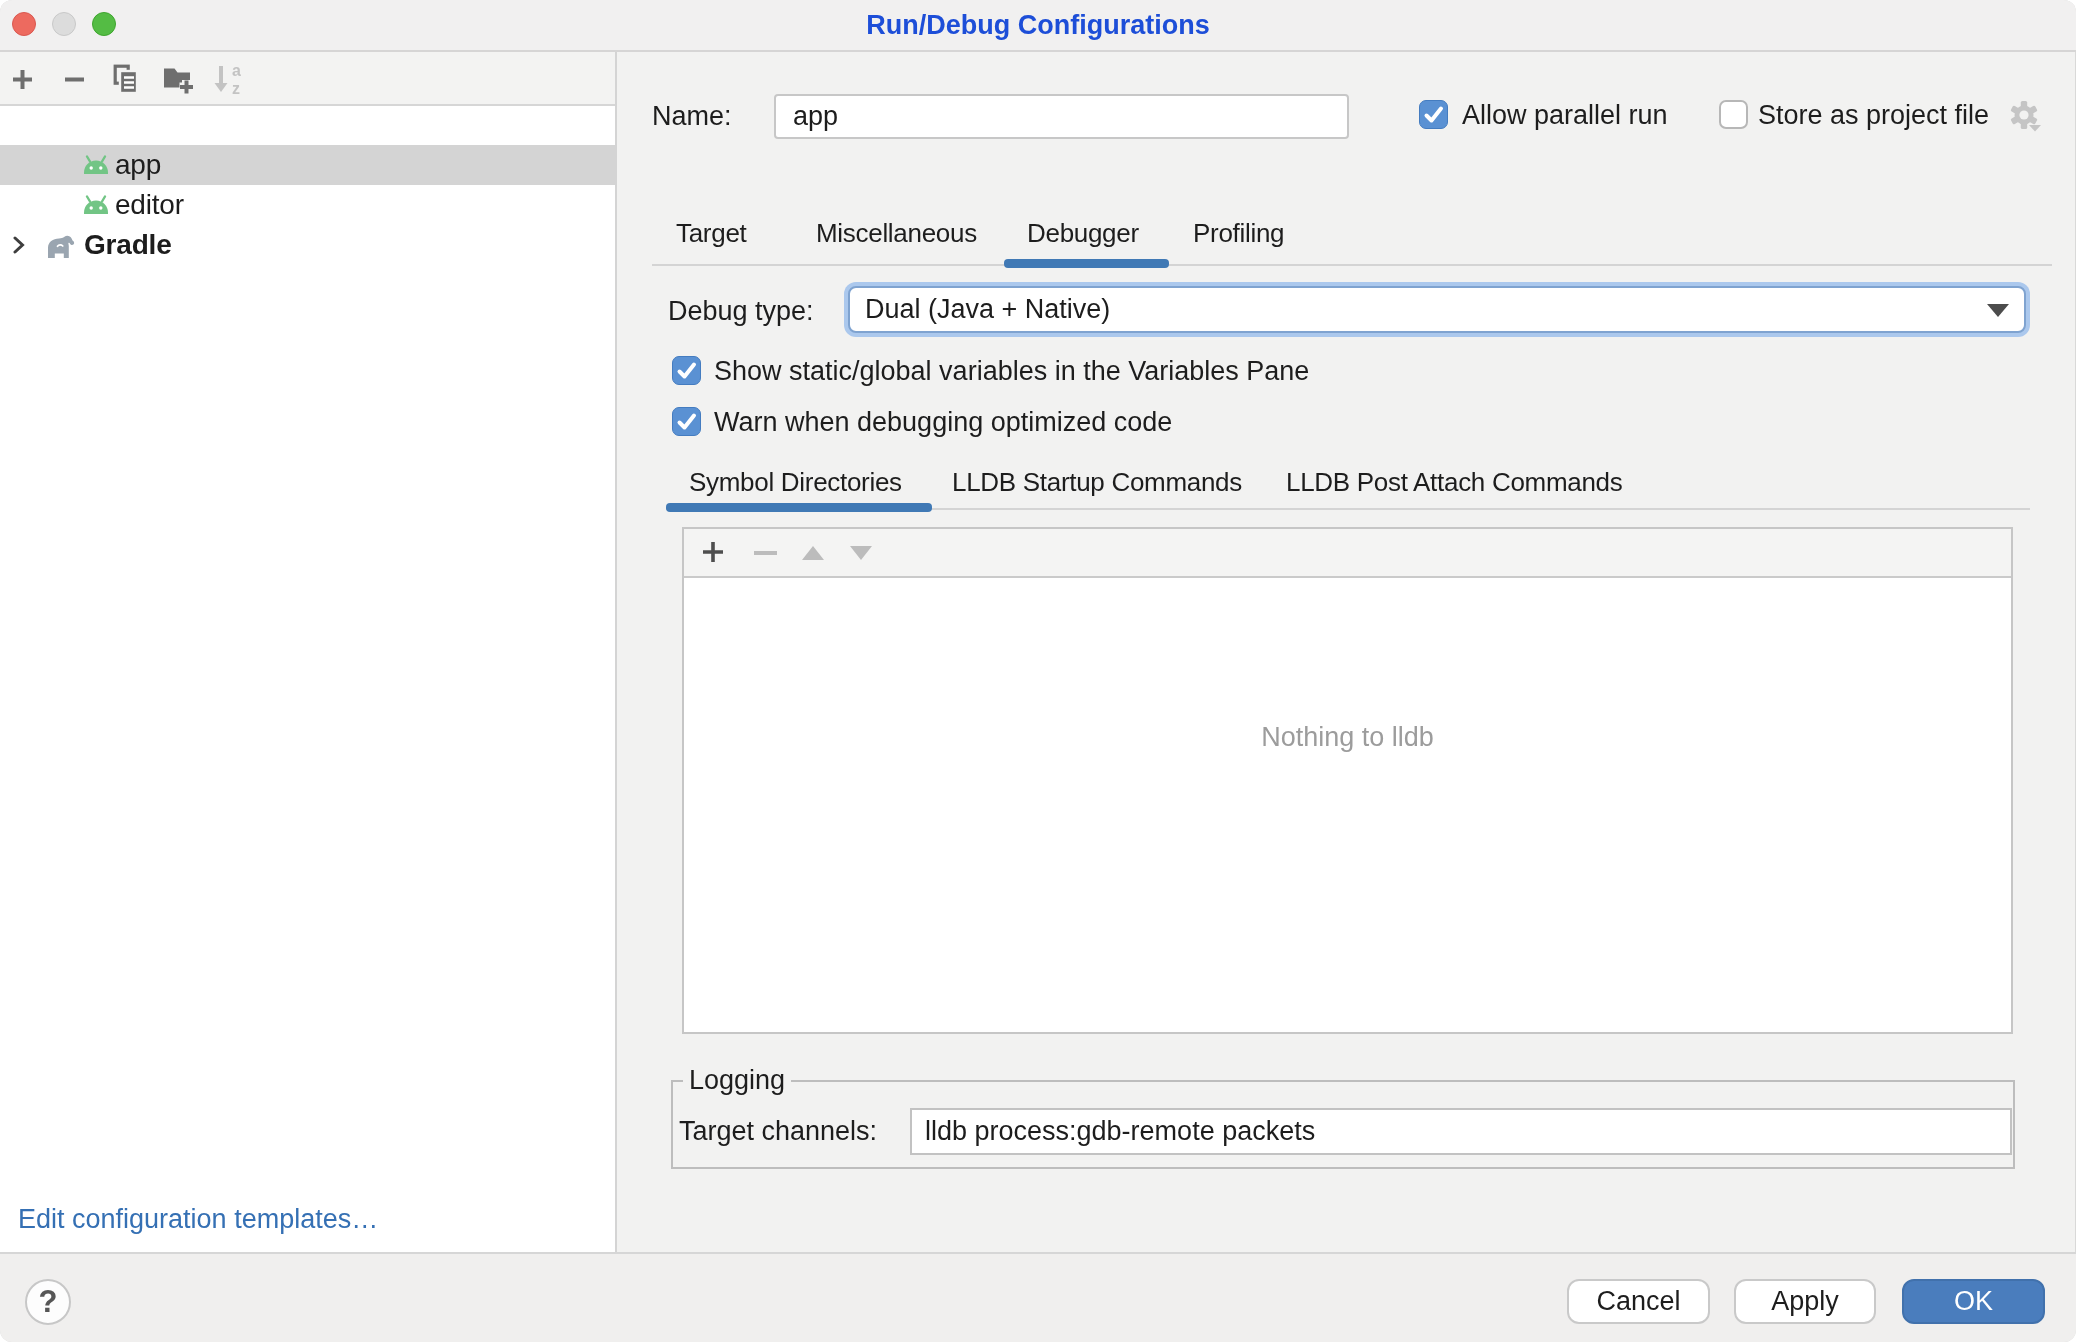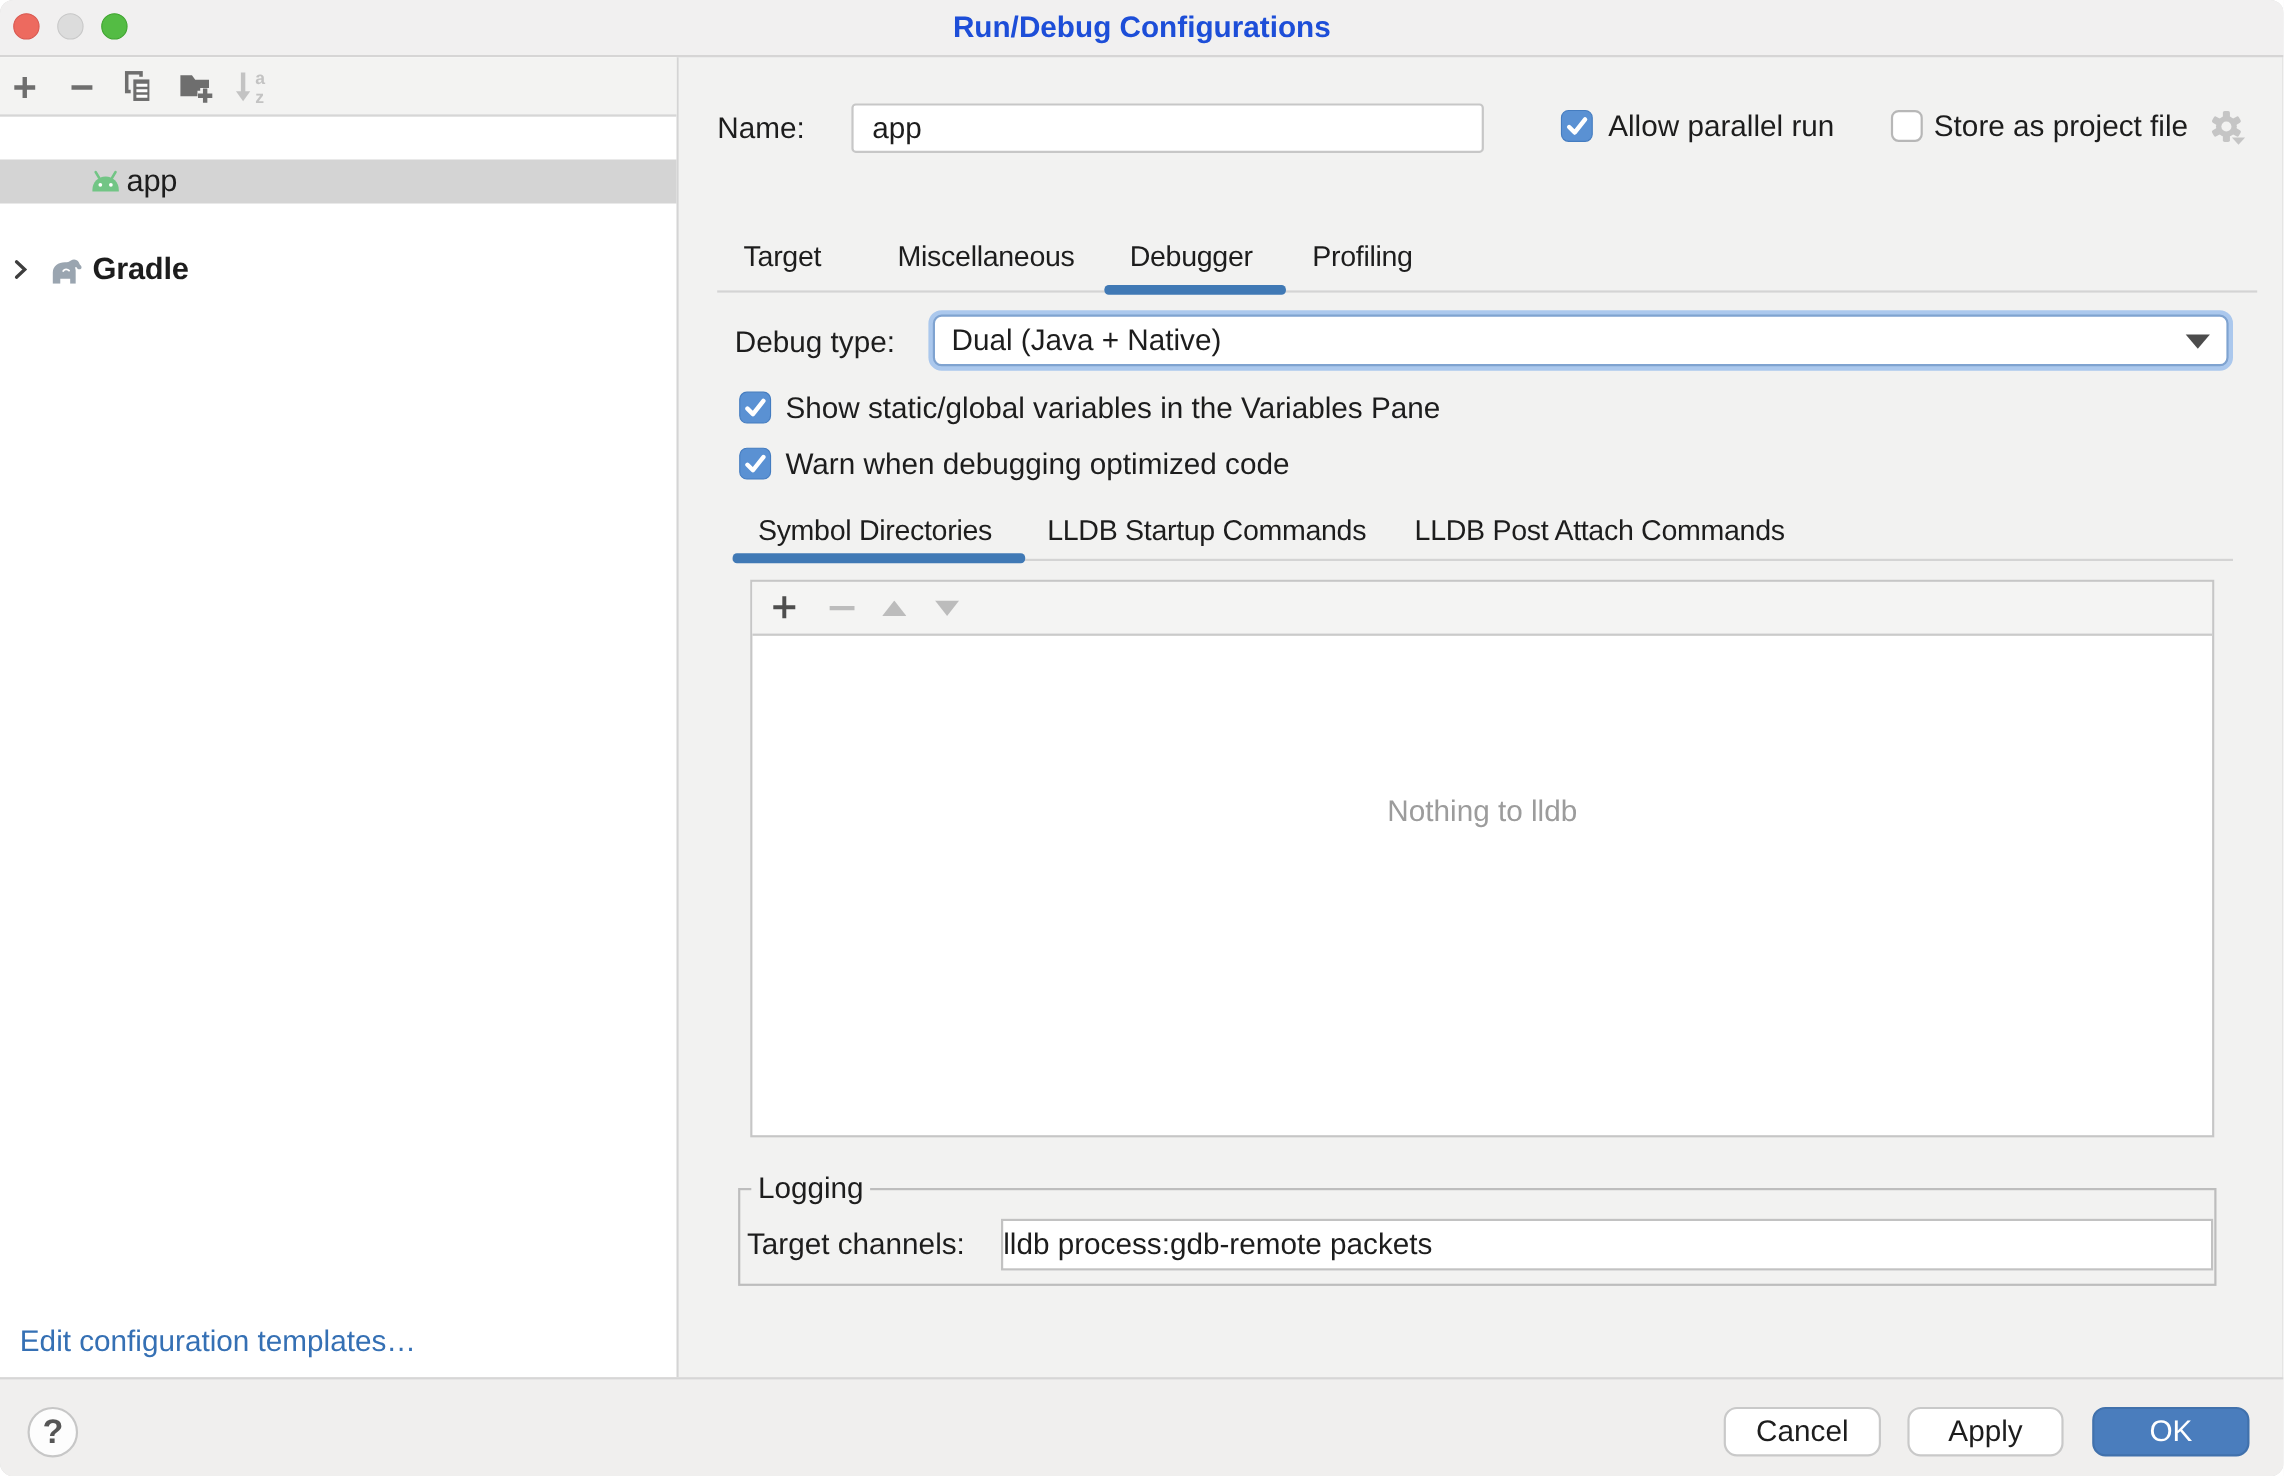--- a/index.html
+++ b/index.html
@@ -49,21 +49,21 @@
   #combo .arr { position:absolute; right:15px; top:16px; width:0; height:0; border-left:11px solid transparent; border-right:11px solid transparent; border-top:13px solid #4c4c4c; }
 
   
   #tbl { left:682px; top:527px; width:1331px; height:507px; background:#ffffff; border:2px solid #c6c6c6; }
   #tbl-toolbar { left:0; top:0; width:1327px; height:49px; background:#f4f4f3; border-bottom:2px solid #cacaca; }
   #nothing { left:0; top:193px; width:1327px; text-align:center; font-size:27px; color:#9c9c9c; }
 
   
   #logbox { left:671px; top:1080px; width:1344px; height:89px; border:2px solid #bdbdbd; }
   #loglbl { left:683px; top:1064px; height:32px; line-height:32px; font-size:27px; background:#f2f2f1; padding:0 6px; }
-  #tc-input { left:910px; top:1108px; width:1102px; height:47px; background:#fff; border:2px solid #c2c2c2; font-size:27px; line-height:43px; white-space:nowrap; }
+  #tc-input { left:910px; top:1108px; width:1102px; height:47px; background:#fff; border:2px solid #c2c2c2; font-size:27px; line-height:43px; padding-left:13px; white-space:nowrap; }
 
   
   #footer { left:0; top:1252px; width:2076px; height:90px; background:#f0efee; border-top:2px solid #d6d6d6; }
   .btn { height:45px; border-radius:12px; font-size:27px; text-align:center; line-height:41px; }
   .btn-plain { background:#ffffff; border:2px solid #c9c9c9; color:#1d1d1d; }
   #btn-ok { background:#4a7dbd; border:2px solid #4171ac; color:#ffffff; }
   #help { left:25px; top:1279px; width:46px; height:46px; border-radius:50%; background:#fdfdfd; border:2px solid #c7c7c7; text-align:center; line-height:42px; font-size:31px; font-weight:bold; color:#565656; }
 </style>
 </head>
 <body>
@@ -106,20 +106,30 @@
 
     <div class="abs trow" style="top:93px;">
       <svg class="abs" style="left:83px; top:9px;" width="26" height="21" viewBox="0 0 26 21">
         <path d="M7 7.5 L4 2.5" stroke="#72c585" stroke-width="2.4" stroke-linecap="round"></path>
         <path d="M19 7.5 L22 2.5" stroke="#72c585" stroke-width="2.4" stroke-linecap="round"></path>
         <path d="M1 20 L1 18.5 C1 11.5 6.3 6.5 13 6.5 C19.7 6.5 25 11.5 25 18.5 L25 20 Z" fill="#72c585"></path>
         <circle cx="8.2" cy="14" r="1.7" fill="#ffffff"></circle>
         <circle cx="17.8" cy="14" r="1.7" fill="#ffffff"></circle>
       </svg>
       <span class="lbl" style="left:115px;">app</span>
+    </div>
+    <div class="abs trow" style="top:133px;">
+      <svg class="abs" style="left:83px; top:9px;" width="26" height="21" viewBox="0 0 26 21">
+        <path d="M7 7.5 L4 2.5" stroke="#72c585" stroke-width="2.4" stroke-linecap="round"></path>
+        <path d="M19 7.5 L22 2.5" stroke="#72c585" stroke-width="2.4" stroke-linecap="round"></path>
+        <path d="M1 20 L1 18.5 C1 11.5 6.3 6.5 13 6.5 C19.7 6.5 25 11.5 25 18.5 L25 20 Z" fill="#72c585"></path>
+        <circle cx="8.2" cy="14" r="1.7" fill="#ffffff"></circle>
+        <circle cx="17.8" cy="14" r="1.7" fill="#ffffff"></circle>
+      </svg>
+      <span class="lbl" style="left:115px;">editor</span>
     </div>
     <div class="abs trow" style="top:173px;">
       <svg class="abs" style="left:13px; top:11px;" width="12" height="18" viewBox="0 0 12 18">
           <path d="M2 2 L9.5 9 L2 16" stroke="#3e3e3e" stroke-width="3" fill="none" stroke-linecap="round"></path>
         </svg>
       <svg class="abs" style="left:45px; top:10px;" width="31" height="23" viewBox="0 0 31 23">
         <path d="M3 23 V13 C3 7 8 3.5 14 3.5 C16.2 3.5 18 3 19.5 1.8 C21.7 0.1 25.2 0.8 26.6 3.4 C27.3 4.7 27.2 5.2 28 5.8 C29.3 6.8 29.6 8.7 28.4 9.5 C27.1 10.3 25.5 9.8 24.9 8.4 C24.6 7.6 23.9 7.4 23.5 8 C23.1 8.8 23.8 9.7 23.8 11 V23 H18.8 V18.5 H9.8 V23 Z" fill="#9aa5b0"></path>
         <path d="M12.5 11.3 C13.8 9.4 16.3 9.4 17.8 11" stroke="#ffffff" stroke-width="1.7" fill="none" stroke-linecap="round"></path>
       </svg>
       <span class="lbl bold" style="left:84px;">Gradle</span>

